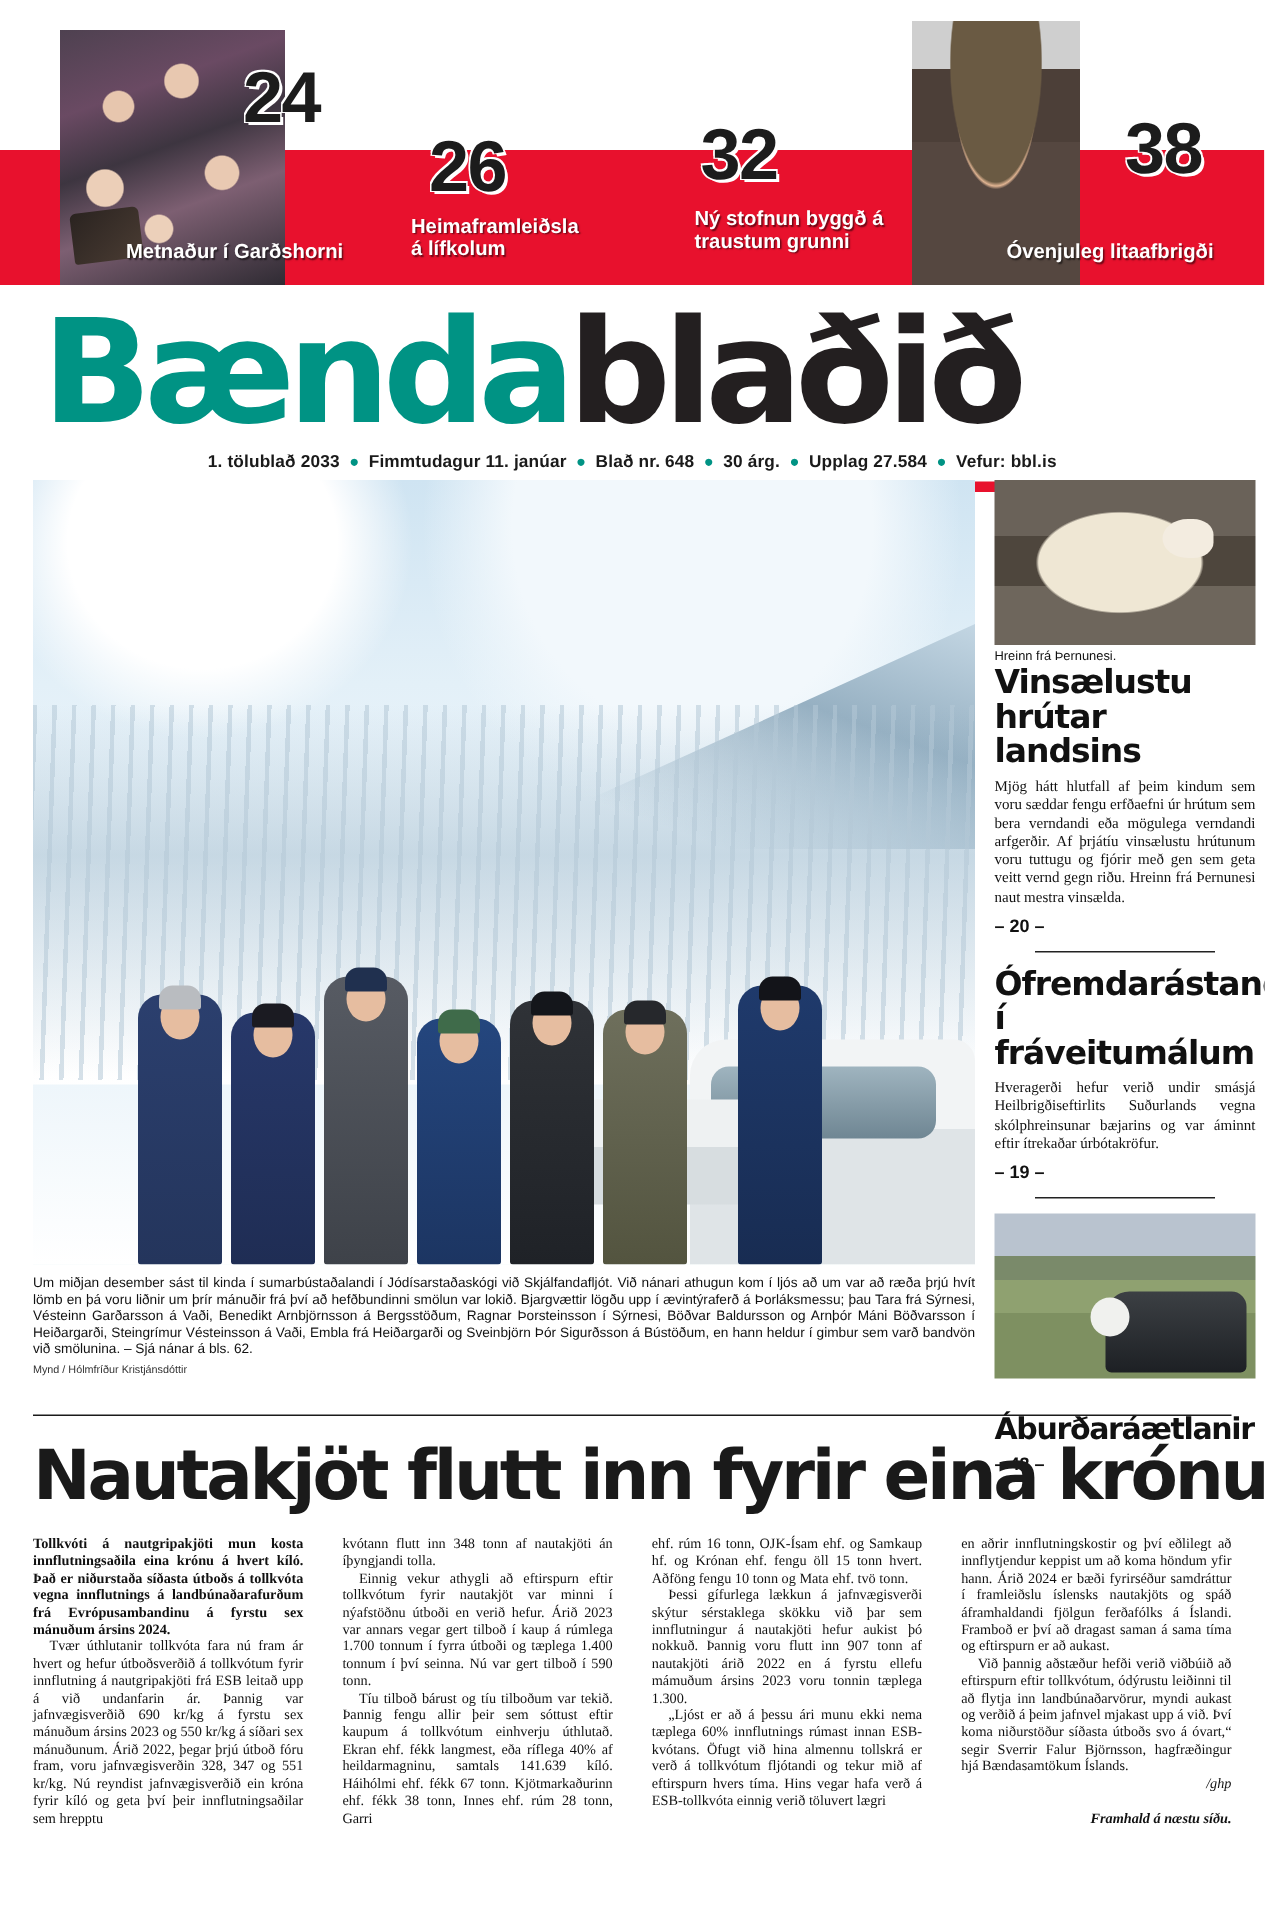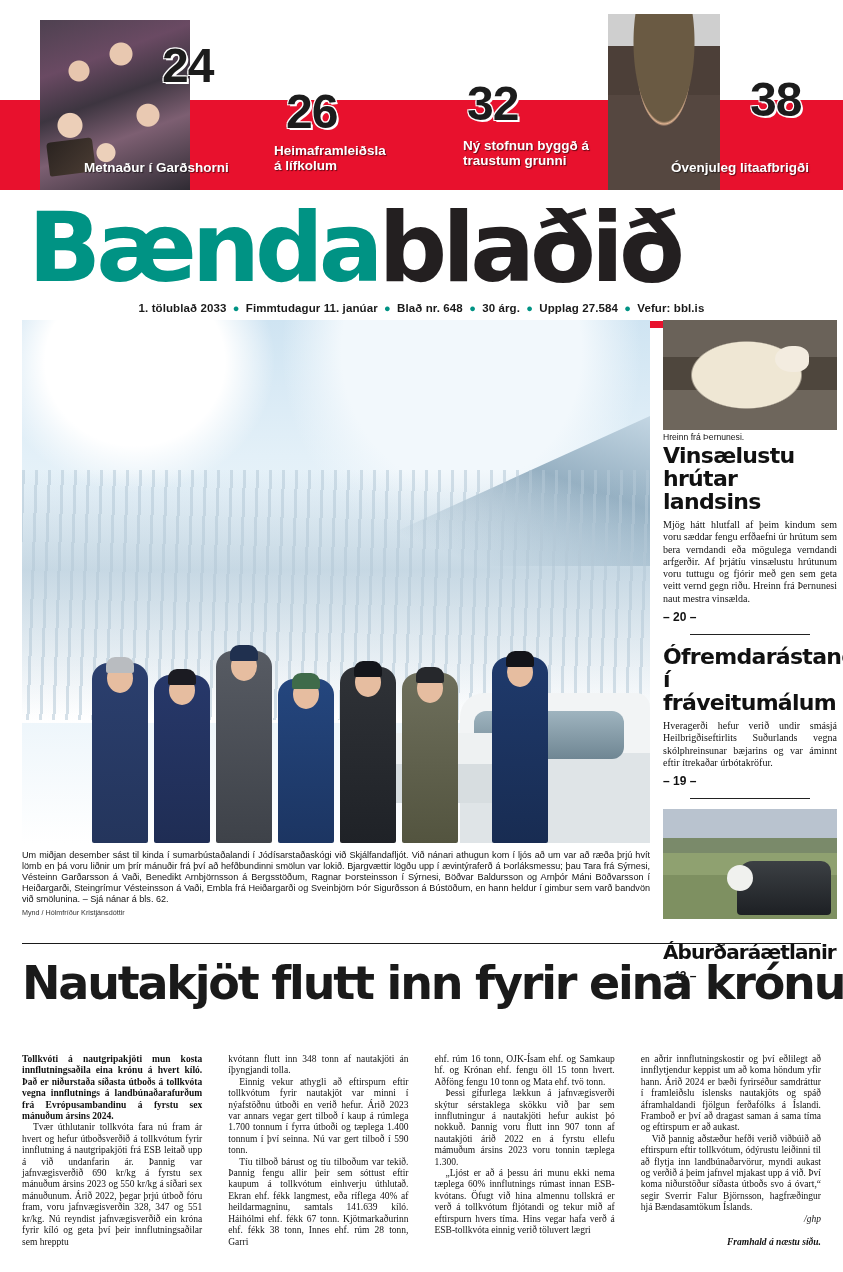--- a/index.html
+++ b/index.html
@@ -125,21 +125,21 @@
   .side-page{text-align:left;font-weight:bold;font-size:12px;color:#111;margin-top:5px;font-family:"Liberation Sans",sans-serif;}
   .side-div{width:120px;height:1px;background:#222;margin:10px auto 10px;}
 
   
   .black-rule{position:absolute;left:22px;width:799px;height:1.4px;background:#1a1a1a;}
   .lead-head{
     position:absolute;left:22px;width:805px;
     font-family:"DejaVu Sans",sans-serif;font-weight:bold;
     font-size:46px;line-height:50px;letter-spacing:-2.2px;color:#1a1a1a;white-space:nowrap;
   }
-  .cols{position:absolute;left:22px;width:799px;display:flex;gap:26px;margin-top:29px;}
+  .cols{position:absolute;left:22px;width:799px;display:flex;gap:26px;}
   .col{width:190px;font-family:"Liberation Serif",serif;font-size:9.5px;line-height:11.4px;color:#111;text-align:justify;}
   .col p{margin:0;text-indent:11px;}
   .col p.first{text-indent:0;font-weight:bold;}
   .col .byline{text-align:right;font-style:italic;}
   .col .cont{text-align:right;font-style:italic;font-weight:bold;margin-top:12px;}
 </style>
 </head>
 <body>
 
 <div class="page">

